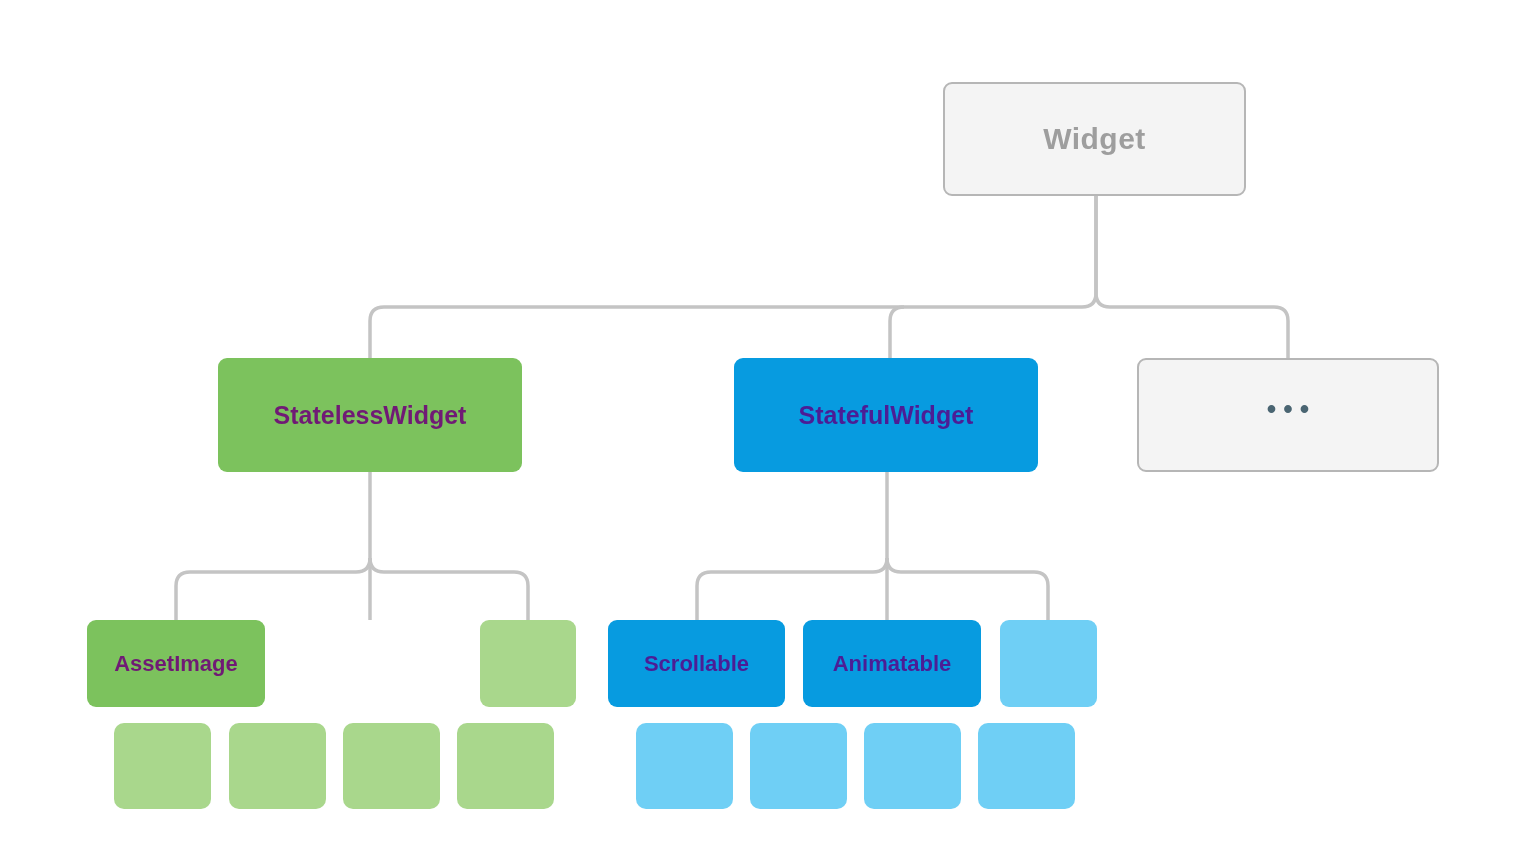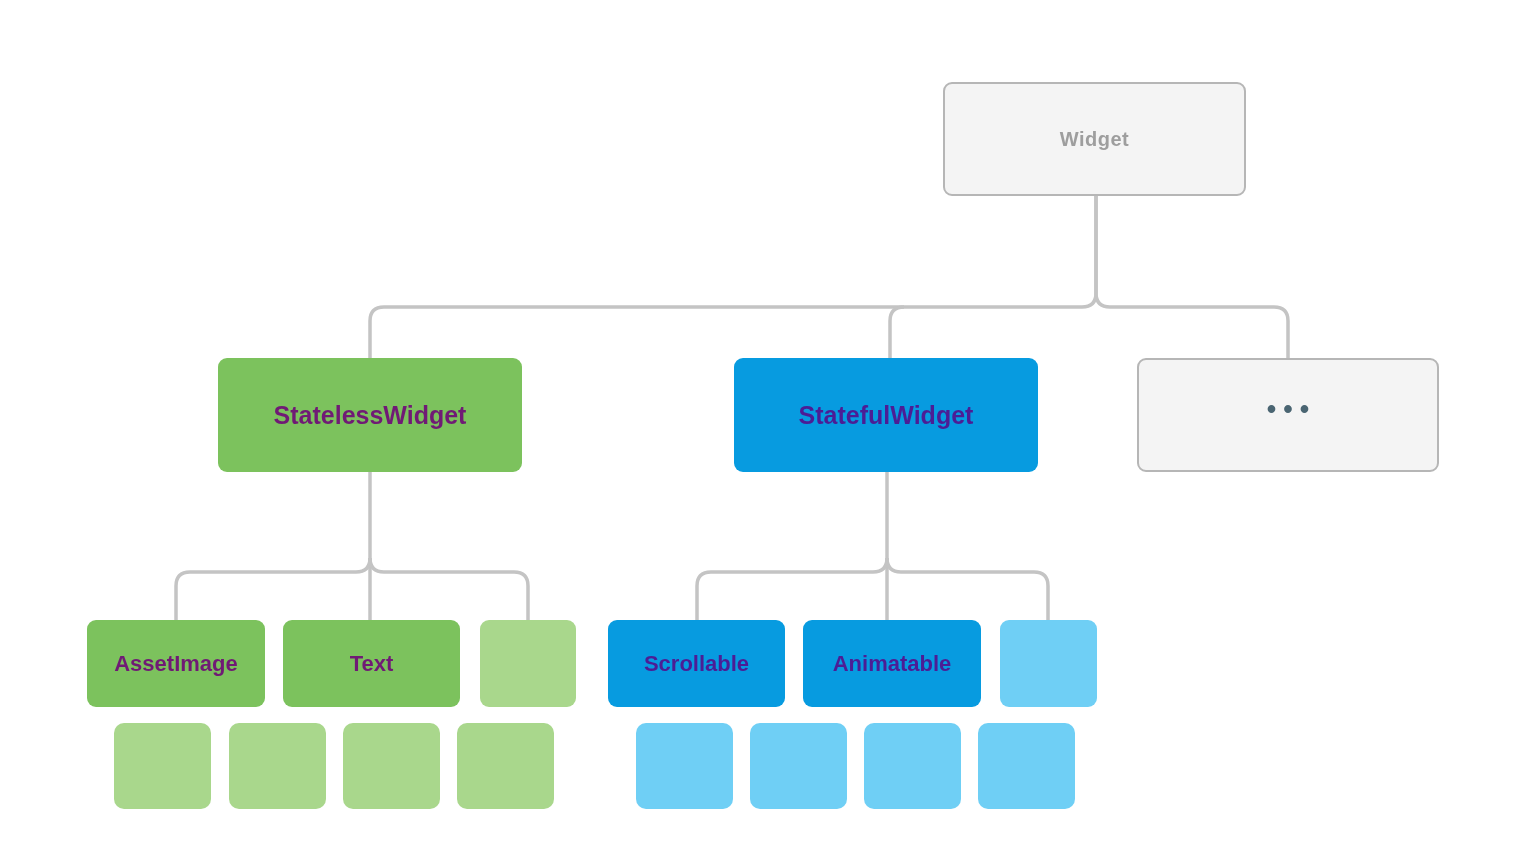--- a/index.html
+++ b/index.html
@@ -41,21 +41,21 @@
   .node.gray {
     background: var(--gray-fill, #f4f4f4);
     border: 2px solid var(--gray-border, #b6b6b6);
     color: var(--gray-text, #9e9e9e);
   }
   .node.green      { background: var(--green, #7cc25d);       color: #701a75; }
   .node.lightgreen { background: var(--light-green, #a9d78c); color: #ffffff; }
   .node.blue       { background: var(--blue, #079be0);        color: #4c1d95; }
   .node.lightblue  { background: var(--light-blue, #6fcff5);  color: #ffffff; }
 
-  .lvl1 { font-size: 20px; letter-spacing: 0.5px; }
+  .lvl1 { font-size: 30px; letter-spacing: 0.5px; }
   .lvl2 { font-size: 25px; }
   .lvl3 { font-size: 22px; }
 
   
   .n-widget    { left: 943px;  top: 82px;  width: 303px; height: 114px; }
   
   .n-stateless { left: 218px;  top: 358px; width: 304px; height: 114px; }
   .n-stateful  { left: 734px;  top: 358px; width: 304px; height: 114px; }
   .n-more      { left: 1137px; top: 358px; width: 302px; height: 114px; }
   .n-more .dots {
@@ -113,23 +113,20 @@
   <div class="node blue lvl2 n-stateful">
     <span>StatefulWidget</span>
   </div>
   <div class="node gray lvl2 n-more">
     <span class="dots">•••</span>
   </div>
 
   <div class="node green lvl3 n-assetimage">
     <span>AssetImage</span>
   </div>
-  <div class="node green lvl3 n-text">
-    <span>Text</span>
-  </div>
   <div class="node lightgreen n-gblank"></div>
 
   <div class="node blue lvl3 n-animatable">
     <span>Animatable</span>
   </div>
   <div class="node blue lvl3 n-scrollable">
     <span>Scrollable</span>
   </div>
   <div class="node lightblue n-bblank"></div>
 

